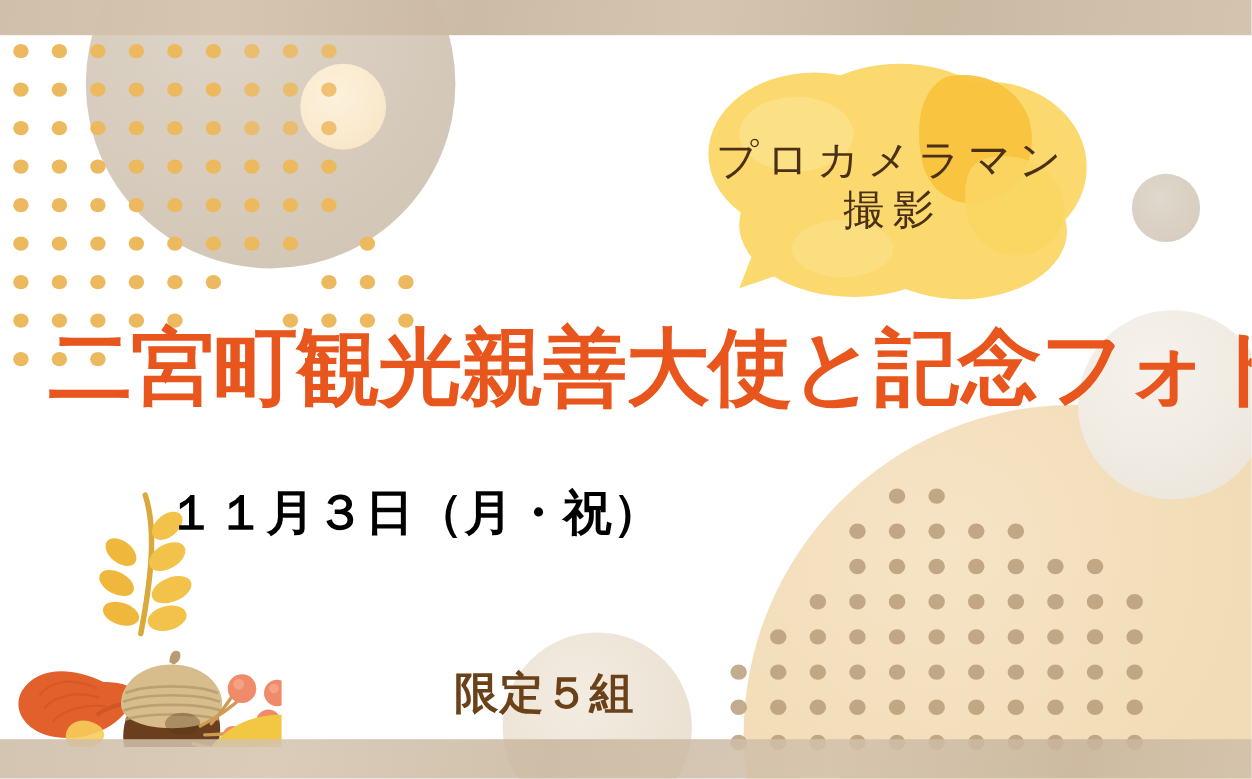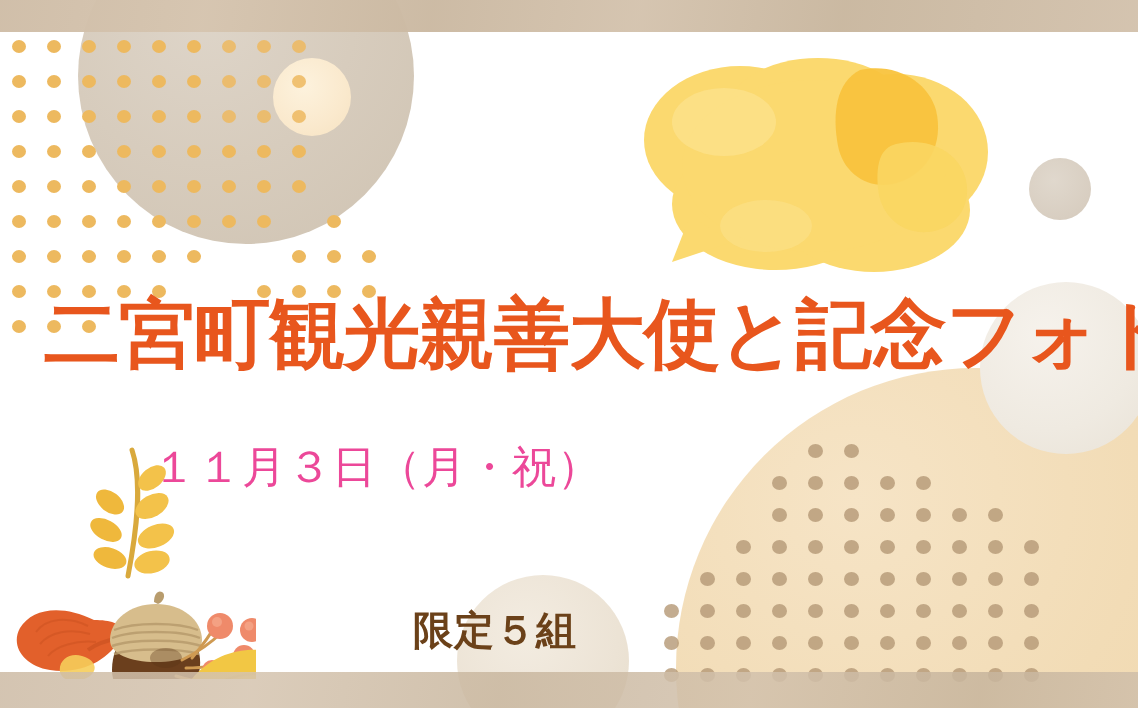--- a/index.html
+++ b/index.html
@@ -107,23 +107,23 @@
     font-size:76px;
     line-height:1;
     color:#e8561d;
     letter-spacing:-1px;
     white-space:nowrap;
   }
 
   
   .datebox{
     position:absolute;left:152px;top:436px;z-index:22;
-    color:#ec4899;
-    font-family:"DejaVu Sans","Liberation Sans",sans-serif;
-    font-weight:400;
+    color:#000000;
+    font-family:"DejaVu Sans","Liberation Sans",sans-serif;
+    font-weight:700;
   }
   .date-line{font-size:44px;line-height:1.4;letter-spacing:1px;white-space:nowrap;}
   .limit{
     position:absolute;left:413px;top:603px;z-index:22;
     color:#6b4119;font-size:40px;font-weight:700;letter-spacing:1px;
     font-family:"DejaVu Sans","Liberation Sans",sans-serif;
     white-space:nowrap;
   }
 
   
@@ -300,20 +300,22 @@
         <ellipse cx="246" cy="162" rx="96" ry="62" fill="#fbd96f"></ellipse>
         <ellipse cx="186" cy="118" rx="132" ry="86" fill="#fbd96f"></ellipse>
         <path d="M62 168 L44 214 L104 194 Z" fill="#fbd96f"></path>
         <path d="M232 22 C268 14 300 34 308 62 C316 96 300 124 272 134 C244 144 216 128 210 98 C204 66 208 34 232 22 Z" fill="#f9c33d" opacity=".95"></path>
         <path d="M268 96 C300 88 332 104 338 132 C344 160 326 182 300 184 C272 186 252 166 250 140 C248 116 252 100 268 96 Z" fill="#fad662" opacity=".9"></path>
         <ellipse cx="96" cy="74" rx="52" ry="34" fill="#fce28c" opacity=".75"></ellipse>
         <ellipse cx="138" cy="178" rx="46" ry="26" fill="#fce28c" opacity=".55"></ellipse>
       </g>
     </svg>
     <div class="bubble-text">
+      <div class="bubble-line1">プロカメラマン</div>
+      <div class="bubble-line2">撮影</div>
     </div>
   </div>
 
   <div class="title">二宮町観光親善大使と記念フォト</div>
 
   <div class="datebox">
     <div class="date-line">１１月３日（月・祝）</div>
   </div>
   <div class="limit">限定５組</div>
 

